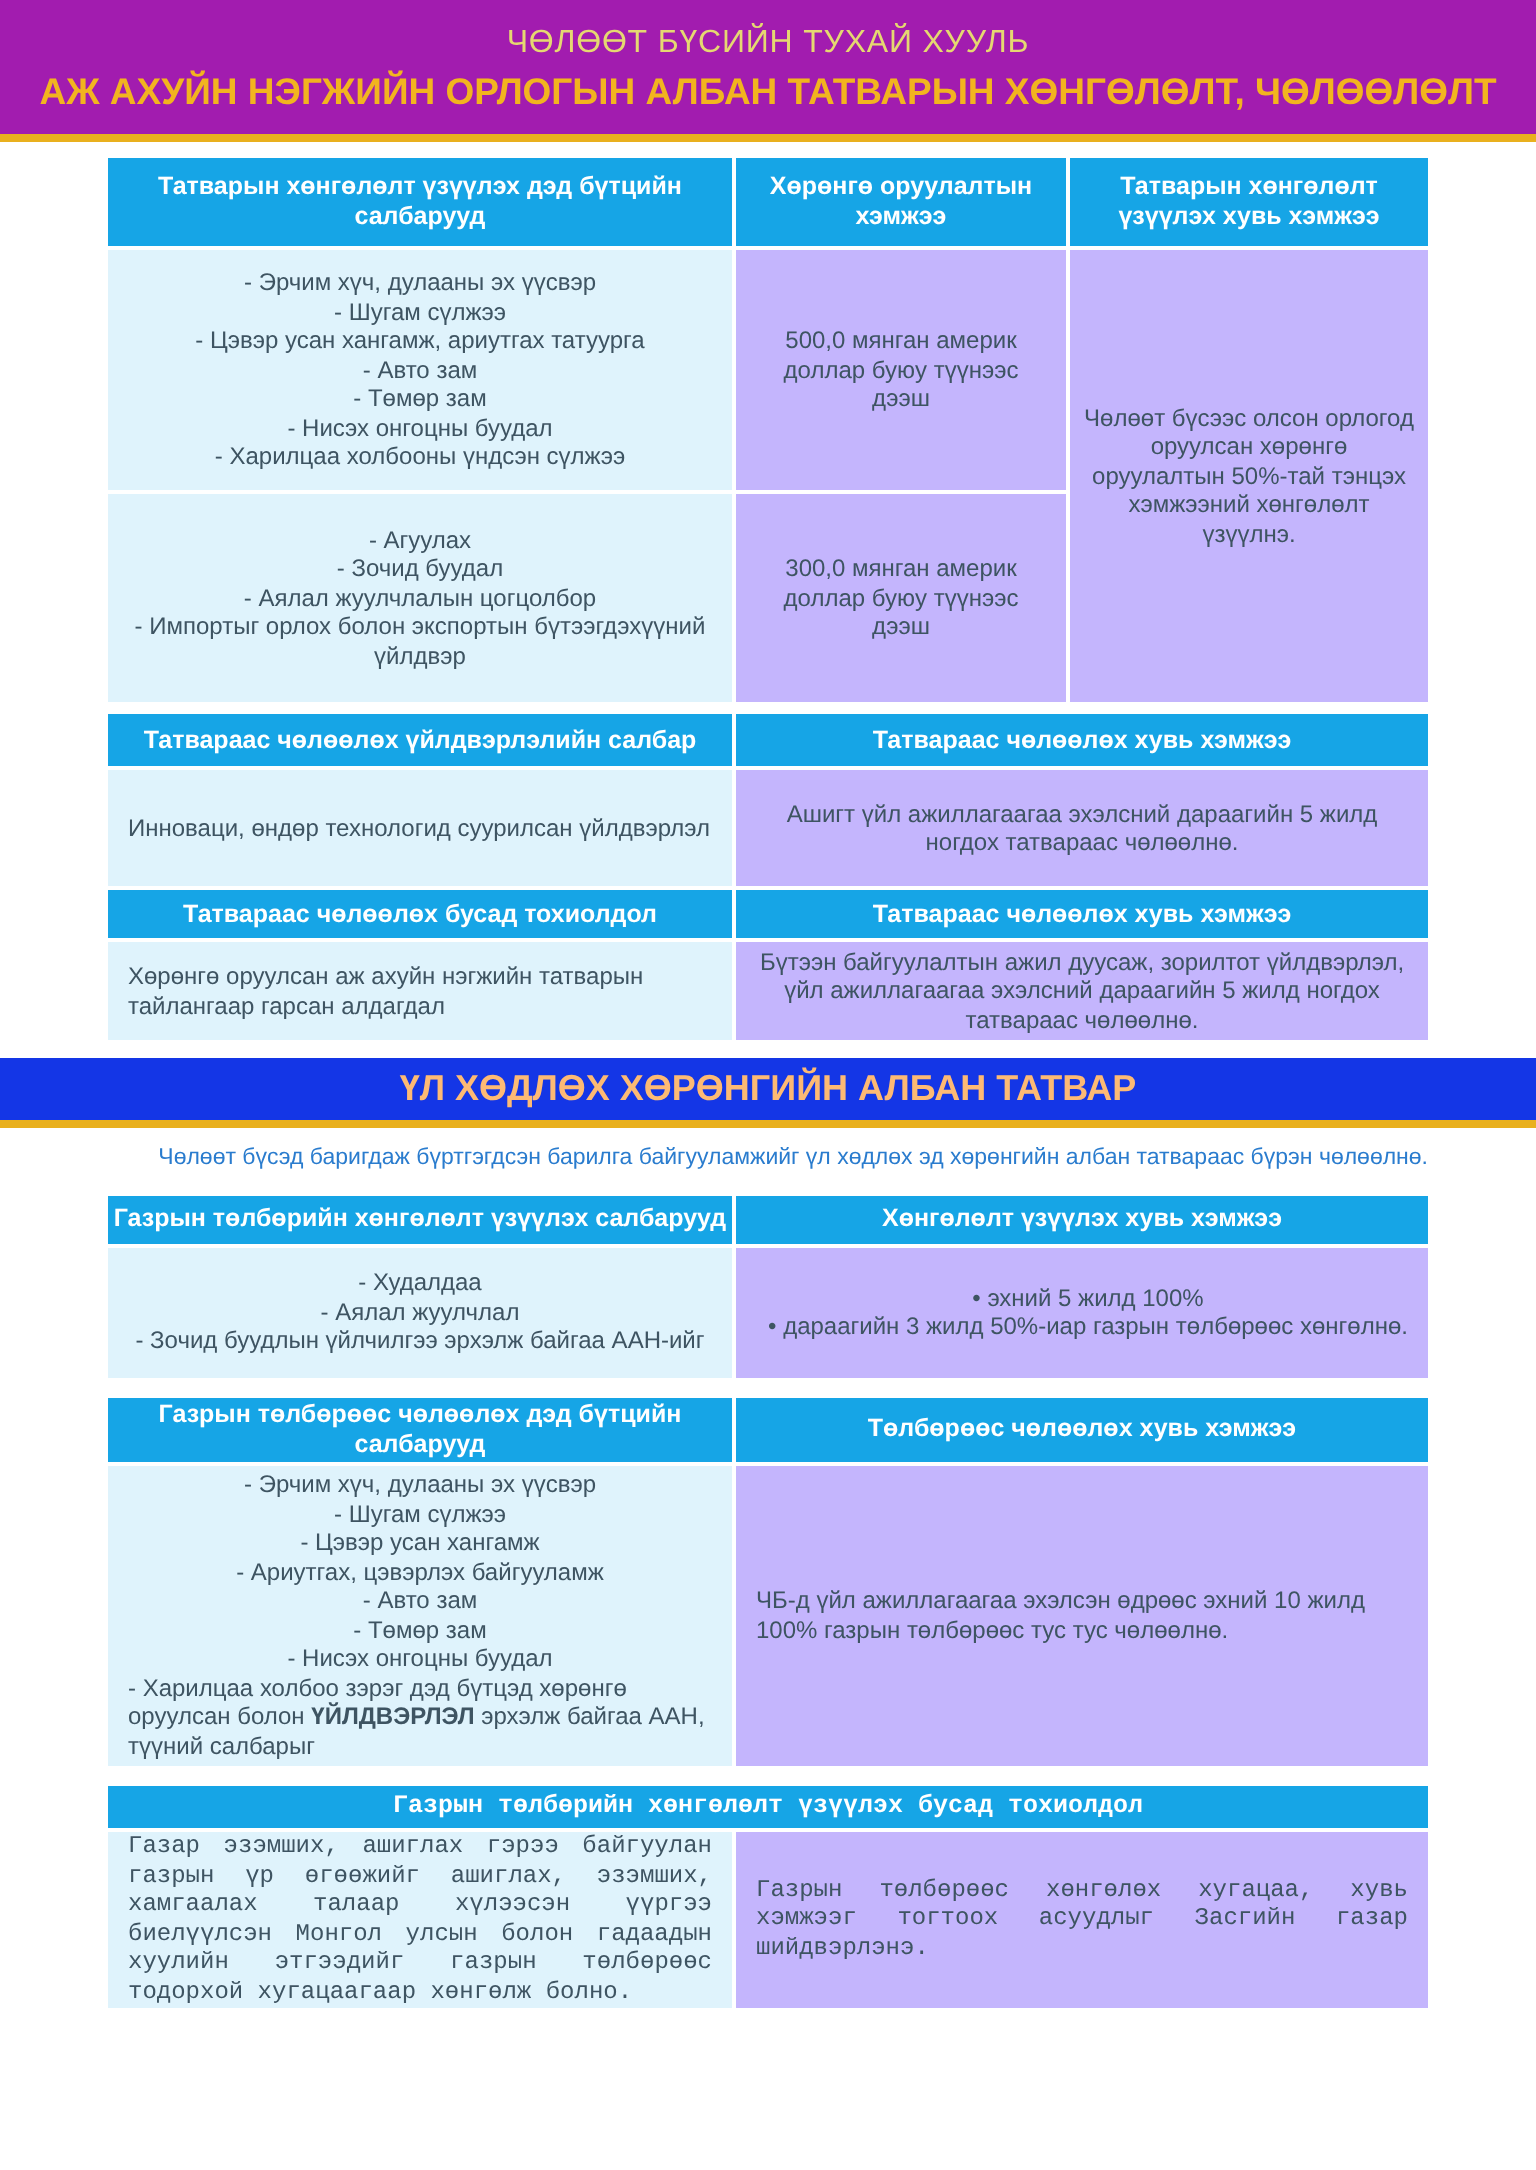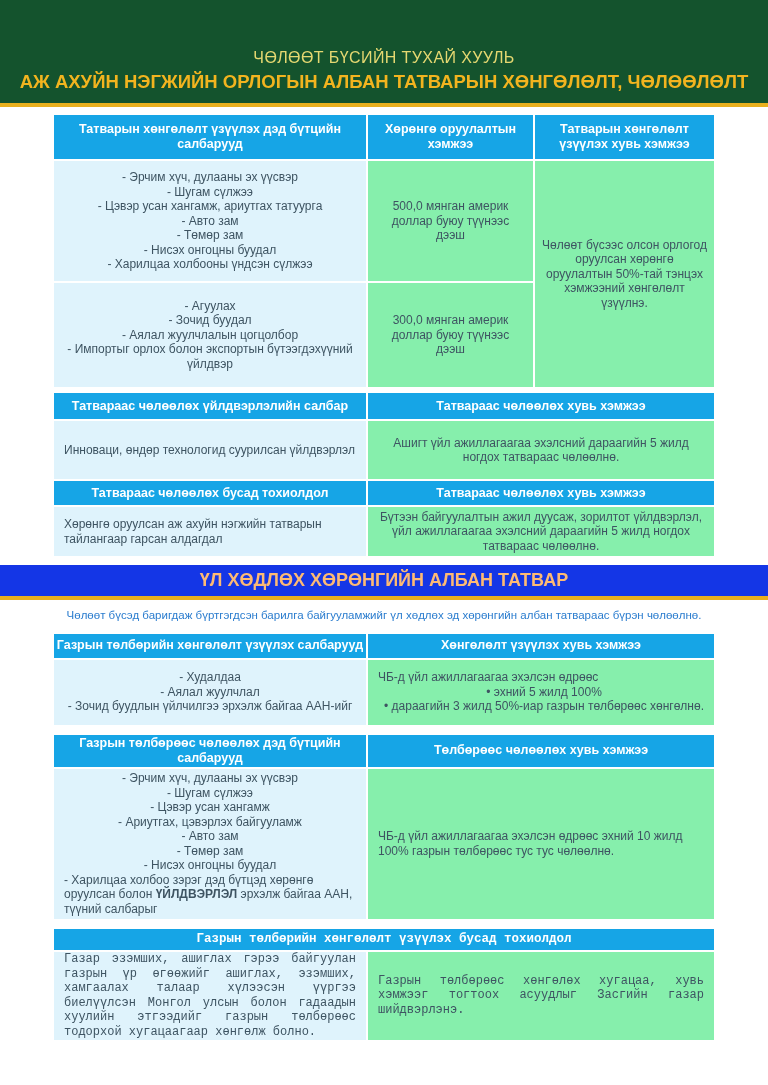--- a/index.html
+++ b/index.html
@@ -2,21 +2,21 @@
 <html><head>
 <meta charset="utf-8">
 <style>
   html,body { margin:0; padding:0; }
   body {
     width:768px; height:1085px; overflow:hidden;
     background:#ffffff;
     font-family:"Liberation Sans","DejaVu Sans",sans-serif;
   }
   .top-band {
-    height:107px; background:#14532d; border-bottom:4px solid #E9B01E;
+    height:71px; background:#a21caf; border-bottom:4px solid #E9B01E;
     box-sizing:border-box;
     display:flex; flex-direction:column; align-items:center; justify-content:flex-end;
     padding-bottom:10px;
   }
   .band-subtitle { color:#E5D871; font-size:16px; letter-spacing:0.4px; white-space:nowrap; }
   .band-title { color:#F2B41F; font-size:18.5px; font-weight:700; margin-top:4px; white-space:nowrap; }
 
   .content { width:660px; margin:0 auto; }
 
   .tbl { display:grid; gap:2px; color:#3E5462; font-size:12px; line-height:14.5px; }
@@ -26,36 +26,36 @@
   .t4 { grid-template-columns:312px 346px; grid-template-rows:32px 150px; margin-top:10px; }
   .t5 { grid-template-columns:312px 346px; grid-template-rows:21px 88px; margin-top:10px;font-family:Liberation Mono, monospace; }
 
   .th {
     background:#16A5E6; color:#ffffff; font-weight:700; font-size:12.5px; line-height:15px;
     display:flex; align-items:center; justify-content:center; text-align:center;
     padding:2px 2px; box-sizing:border-box;
   }
   .cell { box-sizing:border-box; padding:8px 10px; }
   .light { background:#DFF3FC; }
-  .mid   { background:#86efac; }
+  .mid   { background:#c4b5fd; }
   .vc { display:flex; flex-direction:column; justify-content:center; }
   .ctr { display:flex; flex-direction:column; justify-content:center; text-align:center; align-items:center; }
   .just { text-align:justify; }
   .relief3 { grid-column:3; grid-row:2 / span 2; padding:8px 6px; }
   .span2 { grid-column:1 / 3; }
   .li { display:block;text-align:center; }
   .indent .li { padding-left:6px; }
 
   .band2 {
     height:31px; background:#1436E6; border-bottom:4px solid #E9B01E;
     box-sizing:content-box; margin-top:9px;
     display:flex; align-items:center; justify-content:center;
   }
   .band2-title { color:#fdba74; font-size:18px; font-weight:700; white-space:nowrap; }
-  .intro { text-align:center; color:#2A7CCE; font-size:11.5px; line-height:14px; margin-top:8px; }
+  .intro { text-align:right; color:#2A7CCE; font-size:11.5px; line-height:14px; margin-top:8px; }
   b.inline-bold { font-weight:700; }
 </style>
 </head>
 <body>
 
 <div>
 
   <header class="top-band">
     <div class="band-subtitle">ЧӨЛӨӨТ БҮСИЙН ТУХАЙ ХУУЛЬ</div>
     <div class="band-title">АЖ АХУЙН НЭГЖИЙН ОРЛОГЫН АЛБАН ТАТВАРЫН ХӨНГӨЛӨЛТ, ЧӨЛӨӨЛӨЛТ</div>
@@ -116,21 +116,20 @@
     <section class="tbl t3">
       <div class="th">Газрын төлбөрийн хөнгөлөлт үзүүлэх салбарууд</div>
       <div class="th">Хөнгөлөлт үзүүлэх хувь хэмжээ</div>
 
       <div class="cell light vc">
           <div class="li">- Худалдаа</div>
           <div class="li">- Аялал жуулчлал</div>
           <div class="li">- Зочид буудлын үйлчилгээ эрхэлж байгаа ААН-ийг</div>
         </div>
       <div class="cell mid vc">
-        <span>ЧБ-д үйл ажиллагаагаа эхэлсэн өдрөөс</span>
         <span class="indent">
             <div class="li">• эхний 5 жилд 100%</div>
             <div class="li">• дараагийн 3 жилд 50%-иар газрын төлбөрөөс хөнгөлнө.</div>
           </span>
       </div>
     </section>
 
     <section class="tbl t4">
       <div class="th">Газрын төлбөрөөс чөлөөлөх дэд бүтцийн салбарууд</div>
       <div class="th">Төлбөрөөс чөлөөлөх хувь хэмжээ</div>

